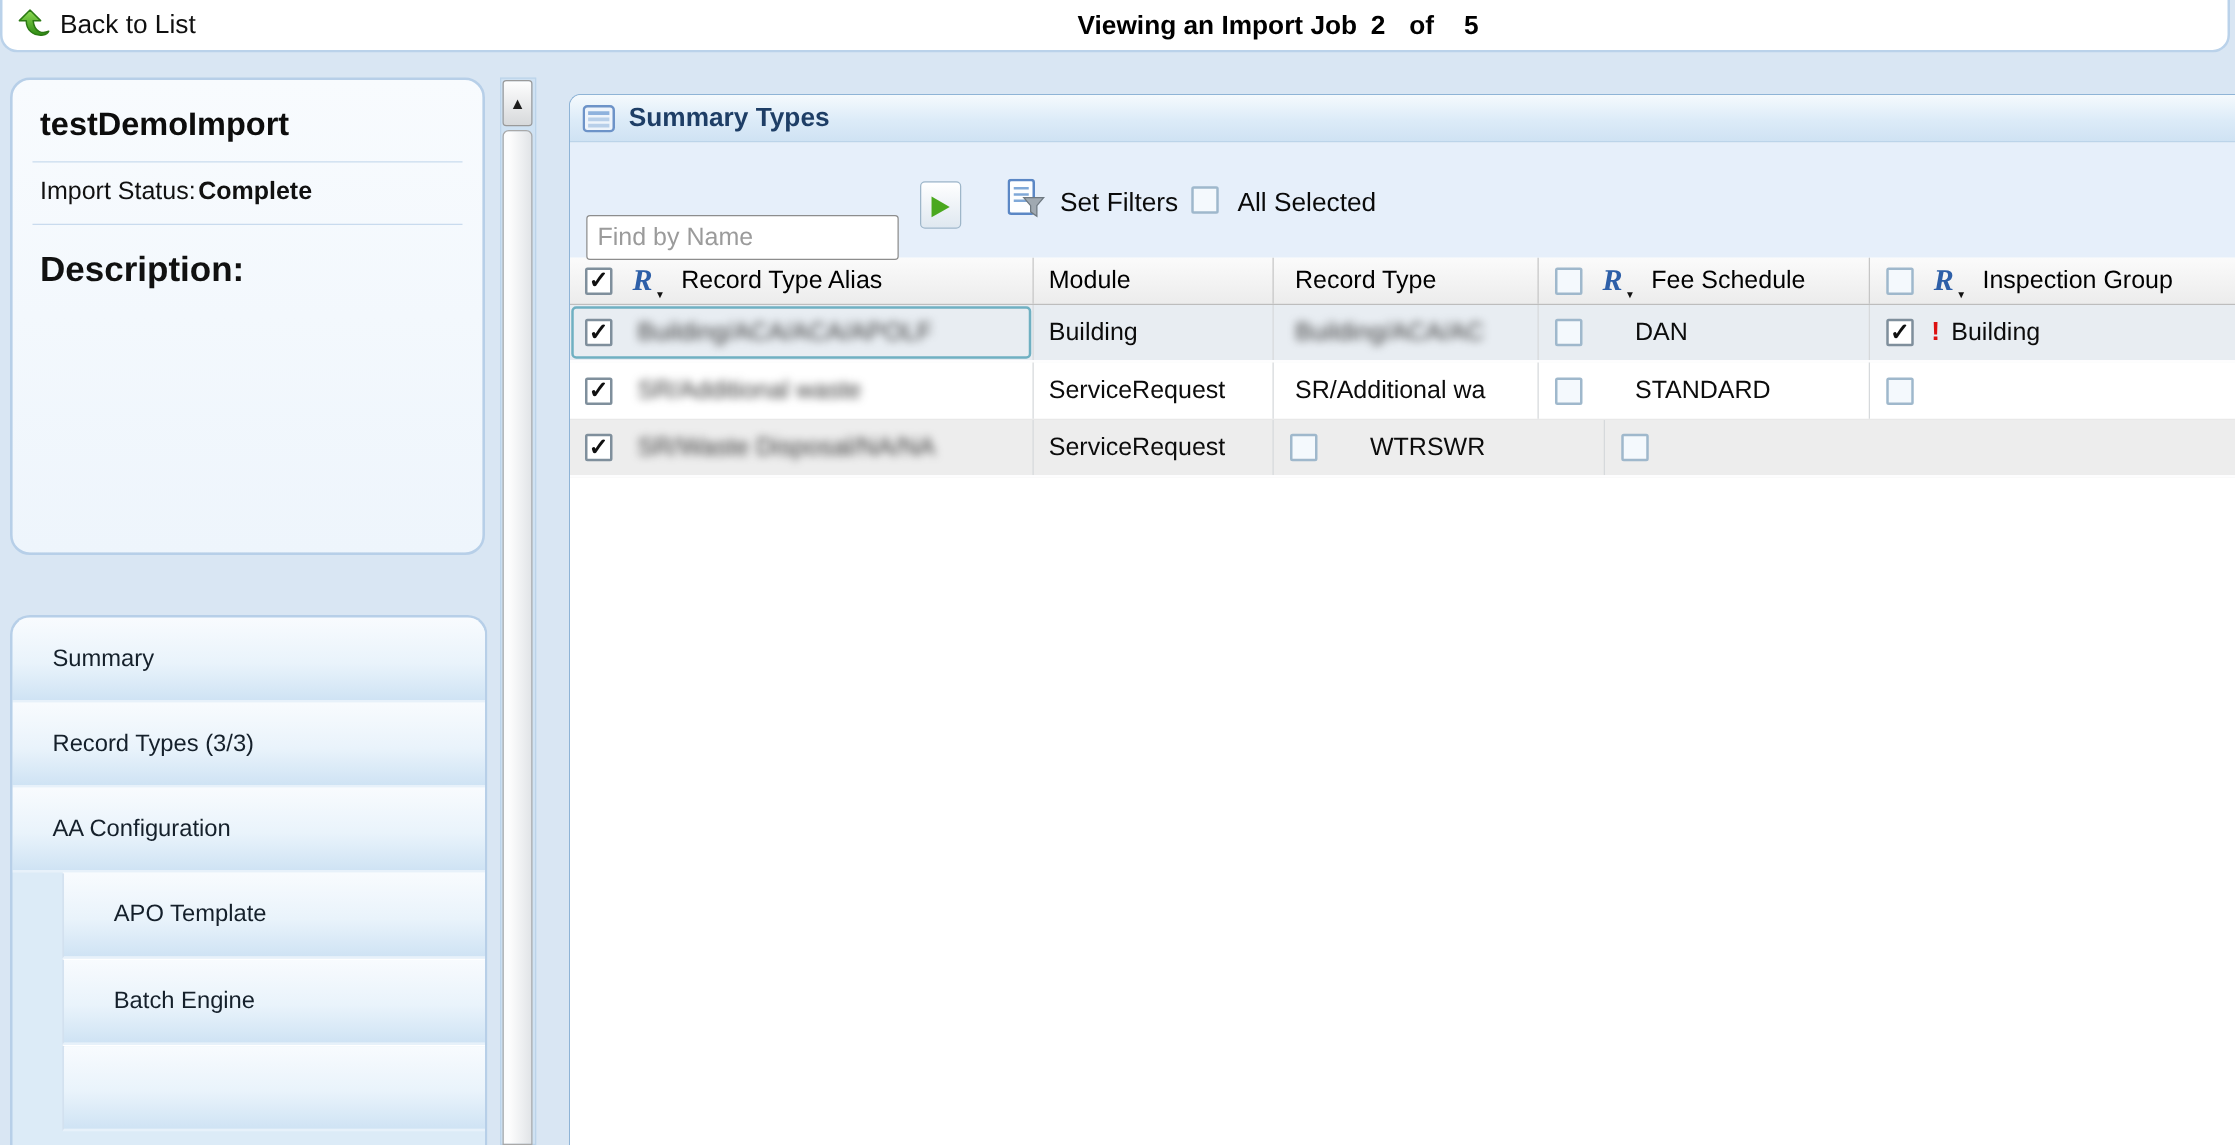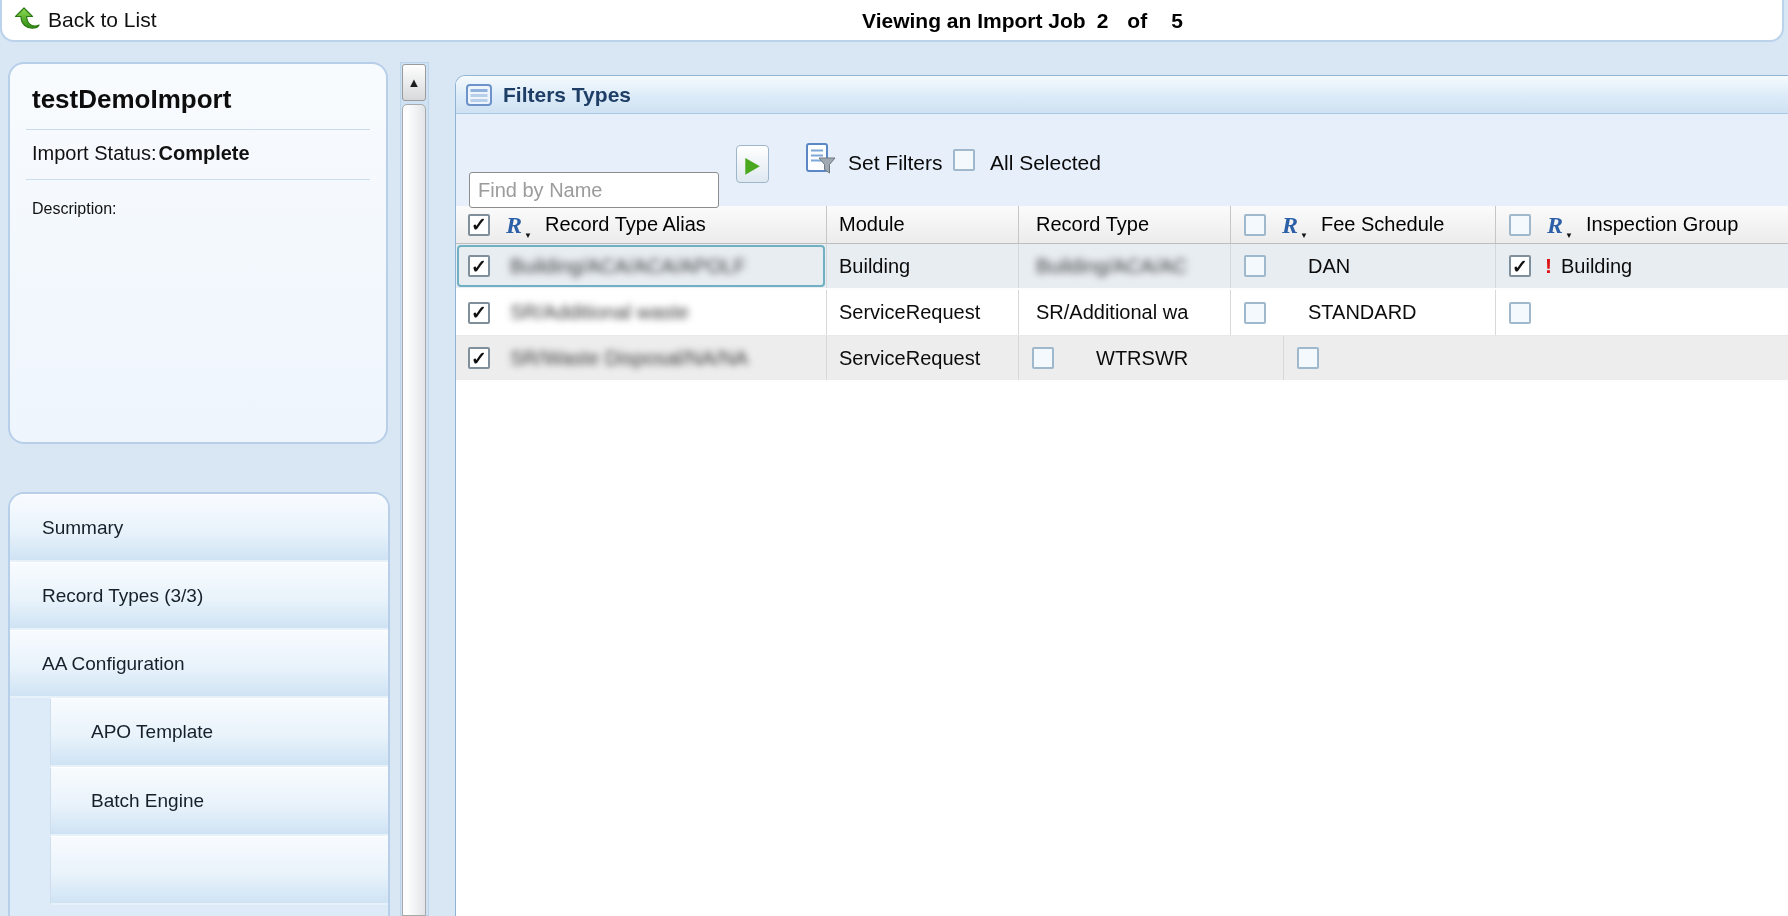--- a/index.html
+++ b/index.html
@@ -25,21 +25,21 @@
   .info-card{
     position:absolute;left:8px;top:62px;width:380px;height:382px;box-sizing:border-box;
     background:linear-gradient(180deg,#f8fbfe,#eef5fc);
     border:2px solid #b7cfe8;border-radius:16px;
     padding:16px 22px;
   }
   .info-card h1{margin:4px 0 0 0;font-size:26px;color:#0d0d0d;}
   .card-div{border:none;border-top:1px solid #c9dbee;margin:14px -6px 12px -6px;}
   .status-line{font-size:20px;}
   .status-line b{margin-left:2px;}
-  .desc-line{font-size:16px;margin-top:20px;}
+  .desc-line{font-size:28px;margin-top:20px;font-weight:bold;}
   
   .nav{
     position:absolute;left:8px;top:492px;width:382px;height:424px;box-sizing:border-box;
     background:#dcebf7;border:2px solid #b7cfe8;border-bottom:none;
     border-radius:16px 16px 0 0;overflow:hidden;
   }
   .nav-item,.nav-sub-item{
     height:65px;line-height:65px;font-size:19px;color:#15202b;
     background:linear-gradient(180deg,#f8fbfe 0%,#e9f3fb 55%,#cfe3f4 100%);
     border-top:1px solid #ffffff;border-bottom:2px solid #e7f1fa;
@@ -211,21 +211,21 @@
 
   <div class="panel-header">
     <span style="display:flex;">
       <svg width="26" height="22" viewBox="0 0 26 22">
         <rect x="1" y="1" width="24" height="20" rx="3" fill="#eef4fb" stroke="#6d93c8" stroke-width="2"></rect>
         <rect x="4.5" y="5" width="17" height="3" fill="#8fb2dd"></rect>
         <rect x="4.5" y="10" width="17" height="3" fill="#b8cfe9"></rect>
         <rect x="4.5" y="15" width="17" height="3" fill="#b8cfe9"></rect>
       </svg>
     </span>
-    <span class="ptitle">Filters Types</span>
+    <span class="ptitle">Summary Types</span>
   </div>
 
   <div class="toolbar">
     <input class="find-input" type="text" placeholder="Find by Name" style="">
     <div class="go-btn">
       <span>▶</span>
     </div>
     <span class="setfilters-icon" style="display:flex;">
       <svg width="30" height="32" viewBox="0 0 30 32">
         <rect x="1" y="1" width="20" height="27" rx="2" fill="#fdfeff" stroke="#5b87c5" stroke-width="2"></rect>

